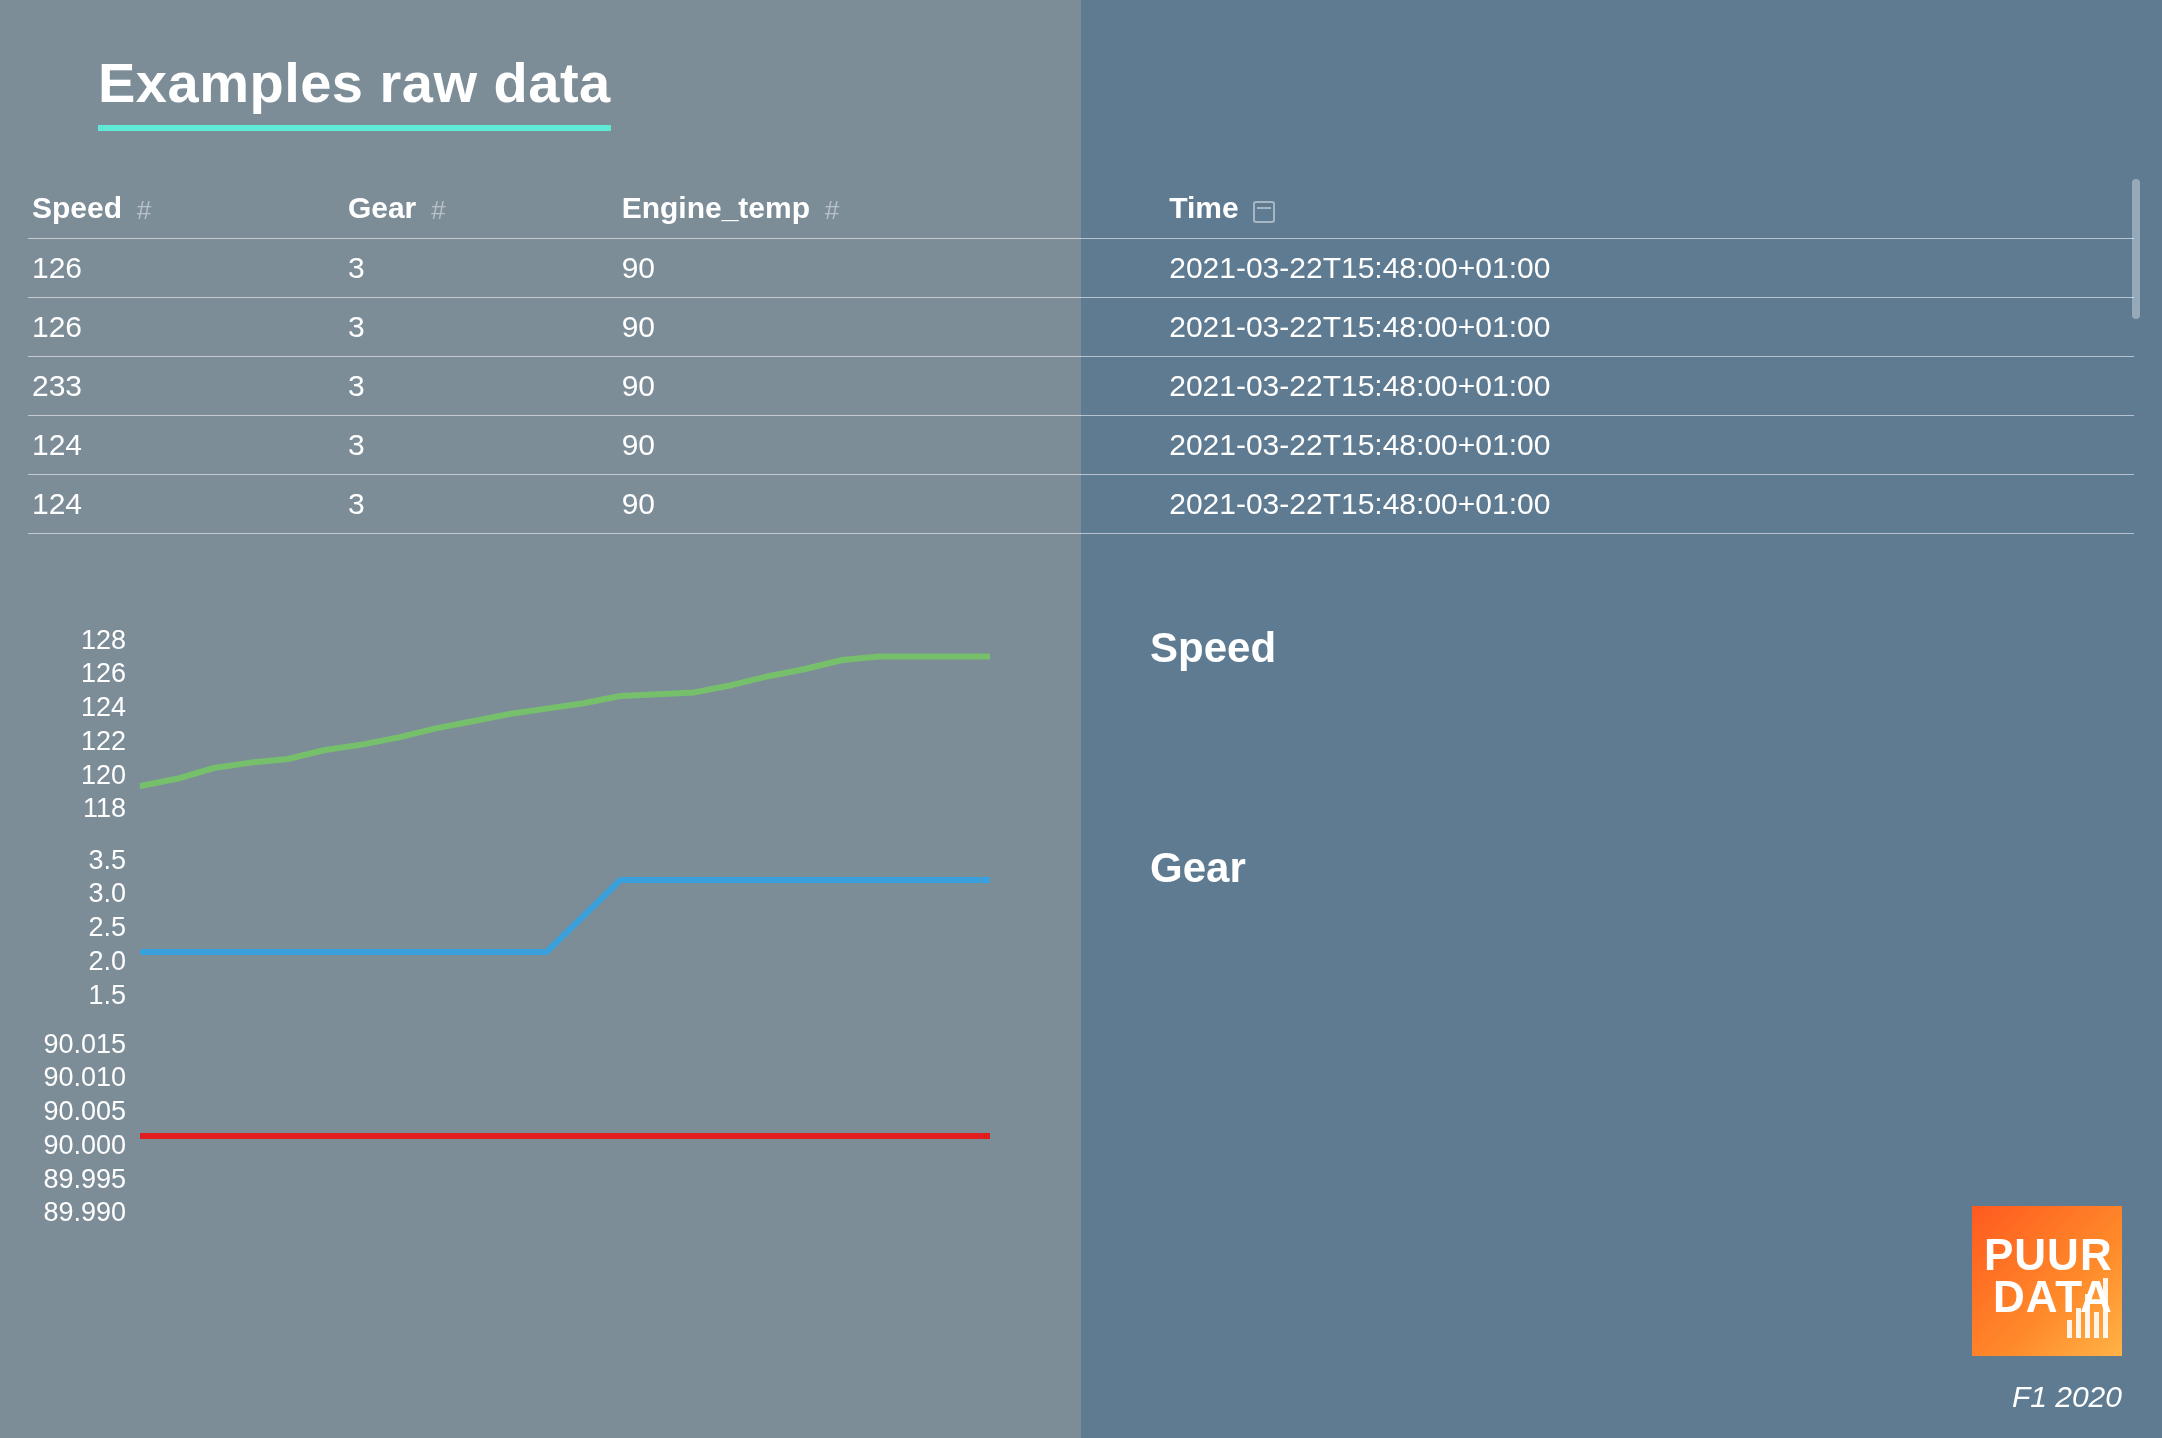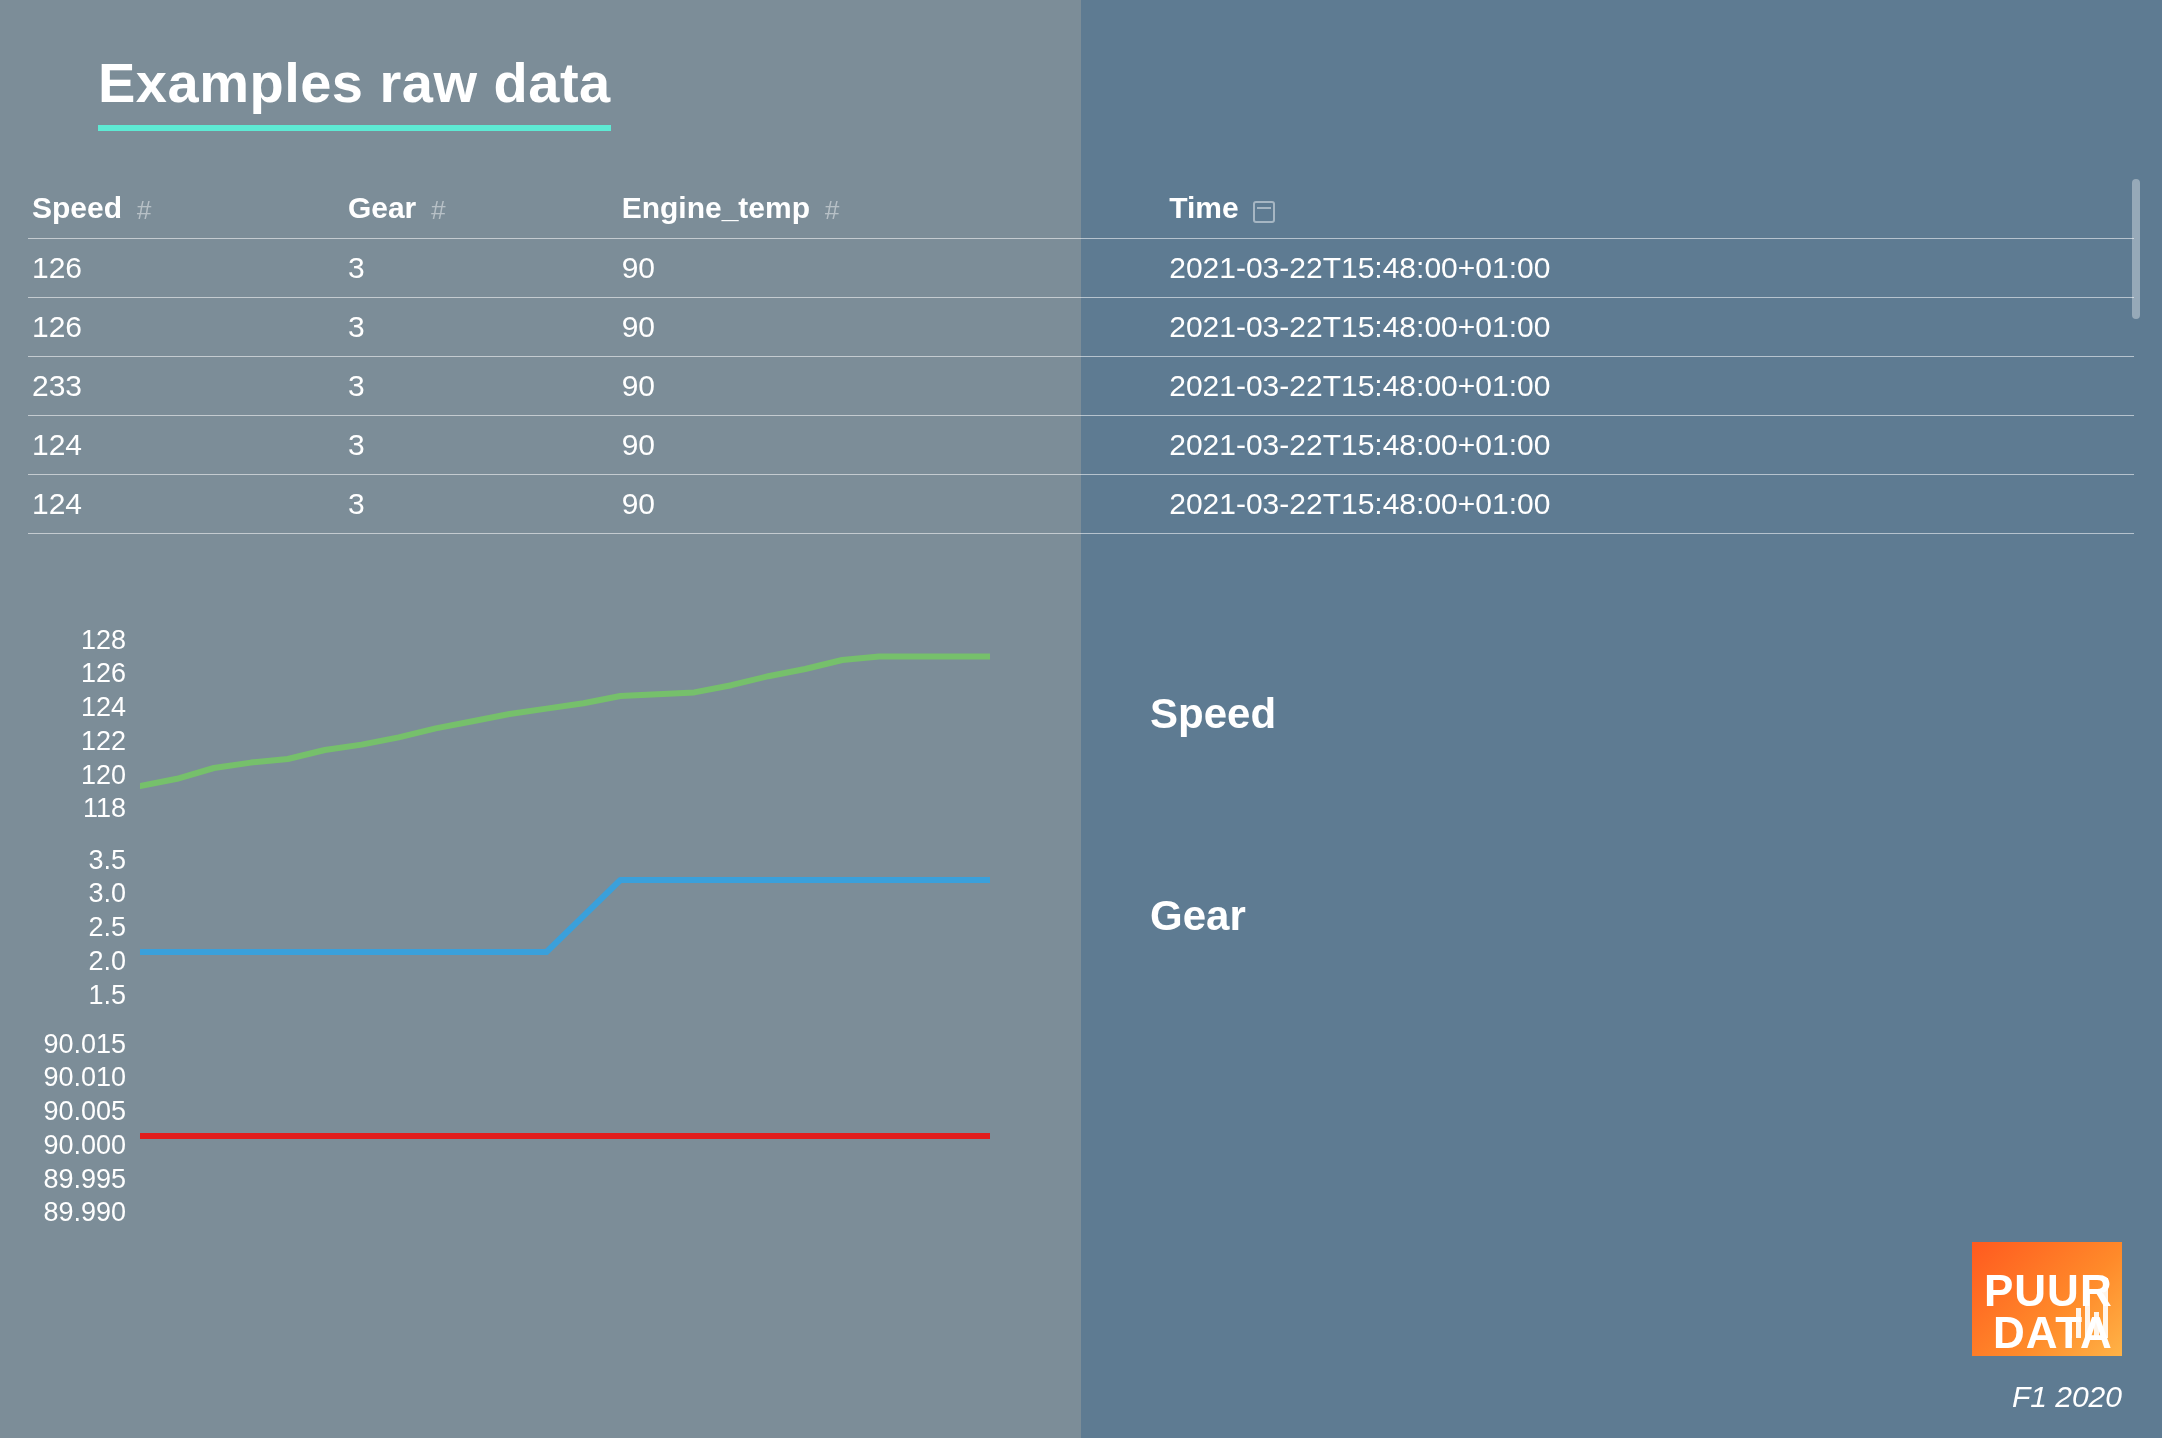--- a/index.html
+++ b/index.html
@@ -90,21 +90,21 @@
     width: 8px;
     height: 140px;
     background: rgba(255,255,255,0.35);
     border-radius: 4px;
   }
 
   
   .charts { margin-top: 90px; }
   .chart-row {
     display: flex;
-    align-items: center;
+    align-items: flex-start;
     margin-bottom: 40px;
   }
   .chart-axis {
     width: 112px;
     flex: 0 0 112px;
     display: flex;
     flex-direction: column;
     justify-content: space-between;
     align-items: flex-end;
     padding-right: 14px;
@@ -126,21 +126,21 @@
 
   
   .footer {
     position: absolute;
     right: 40px;
     bottom: 24px;
     text-align: right;
   }
   .logo {
     width: 150px;
-    height: 114px;
+    height: 150px;
     background: linear-gradient(135deg, #ff5a1f 0%, #ff8a2a 60%, #ffb347 100%);
     position: relative;
     margin-left: auto;
     text-align: right;
   }
   .logo-text {
     position: absolute;
     left: 12px;
     top: 28px;
     font-size: 44px;

